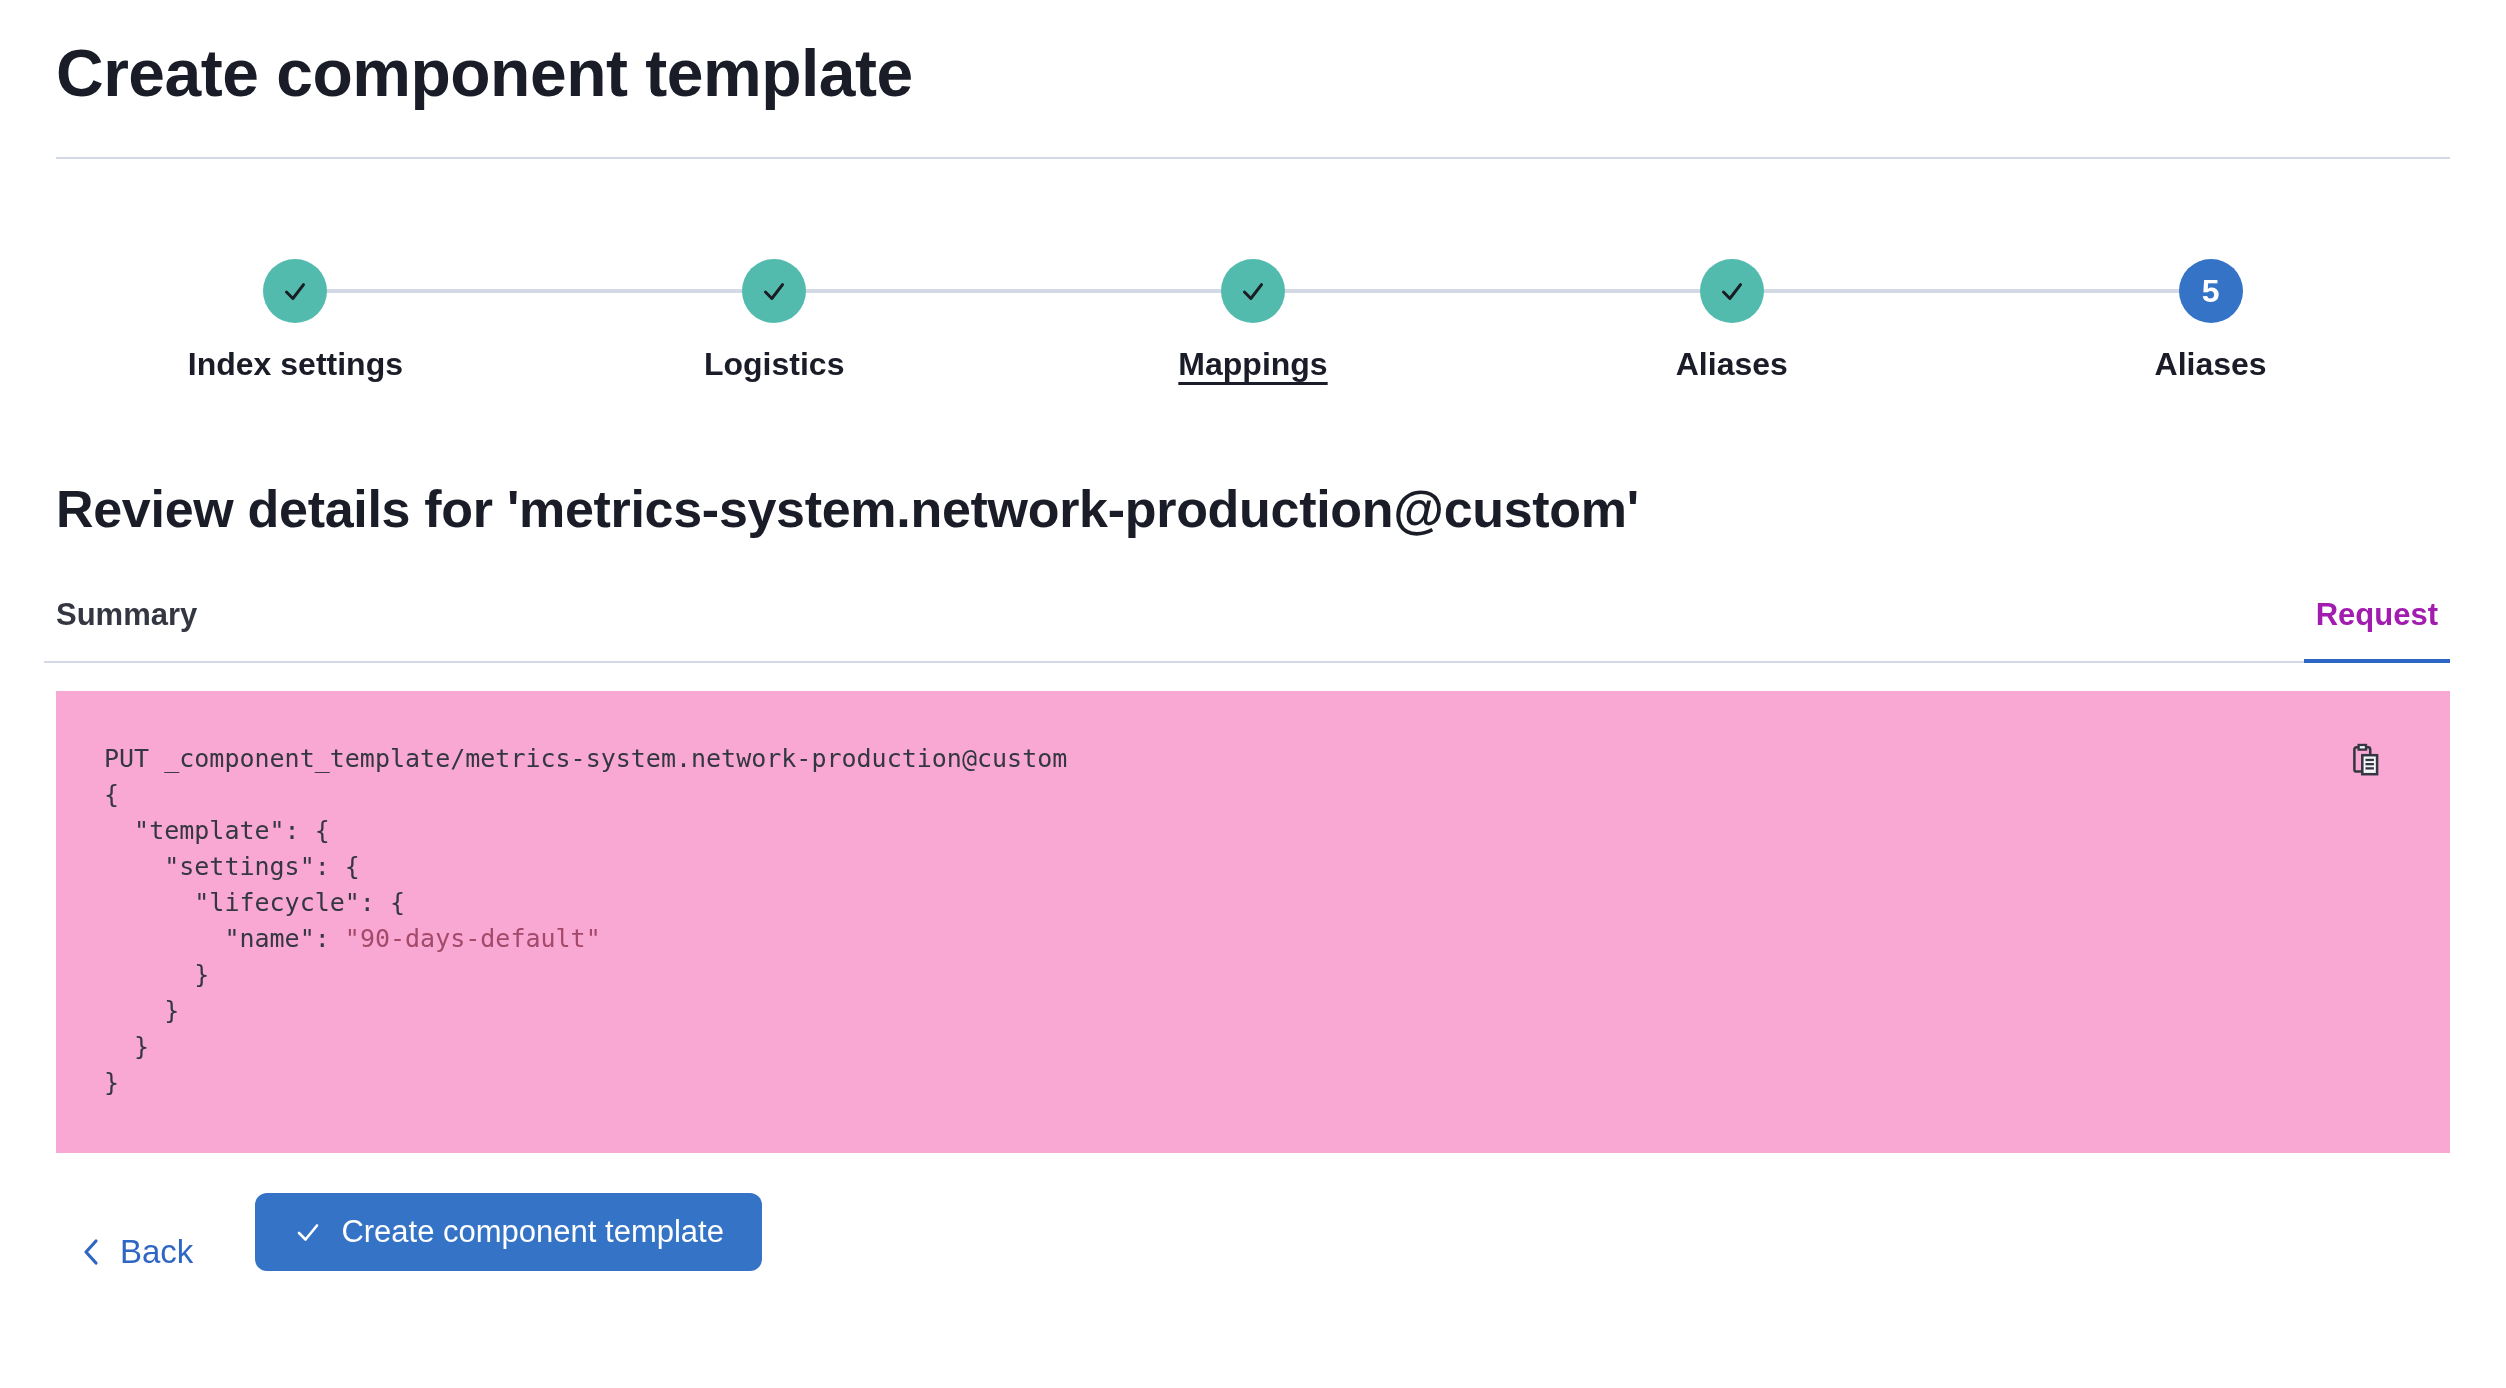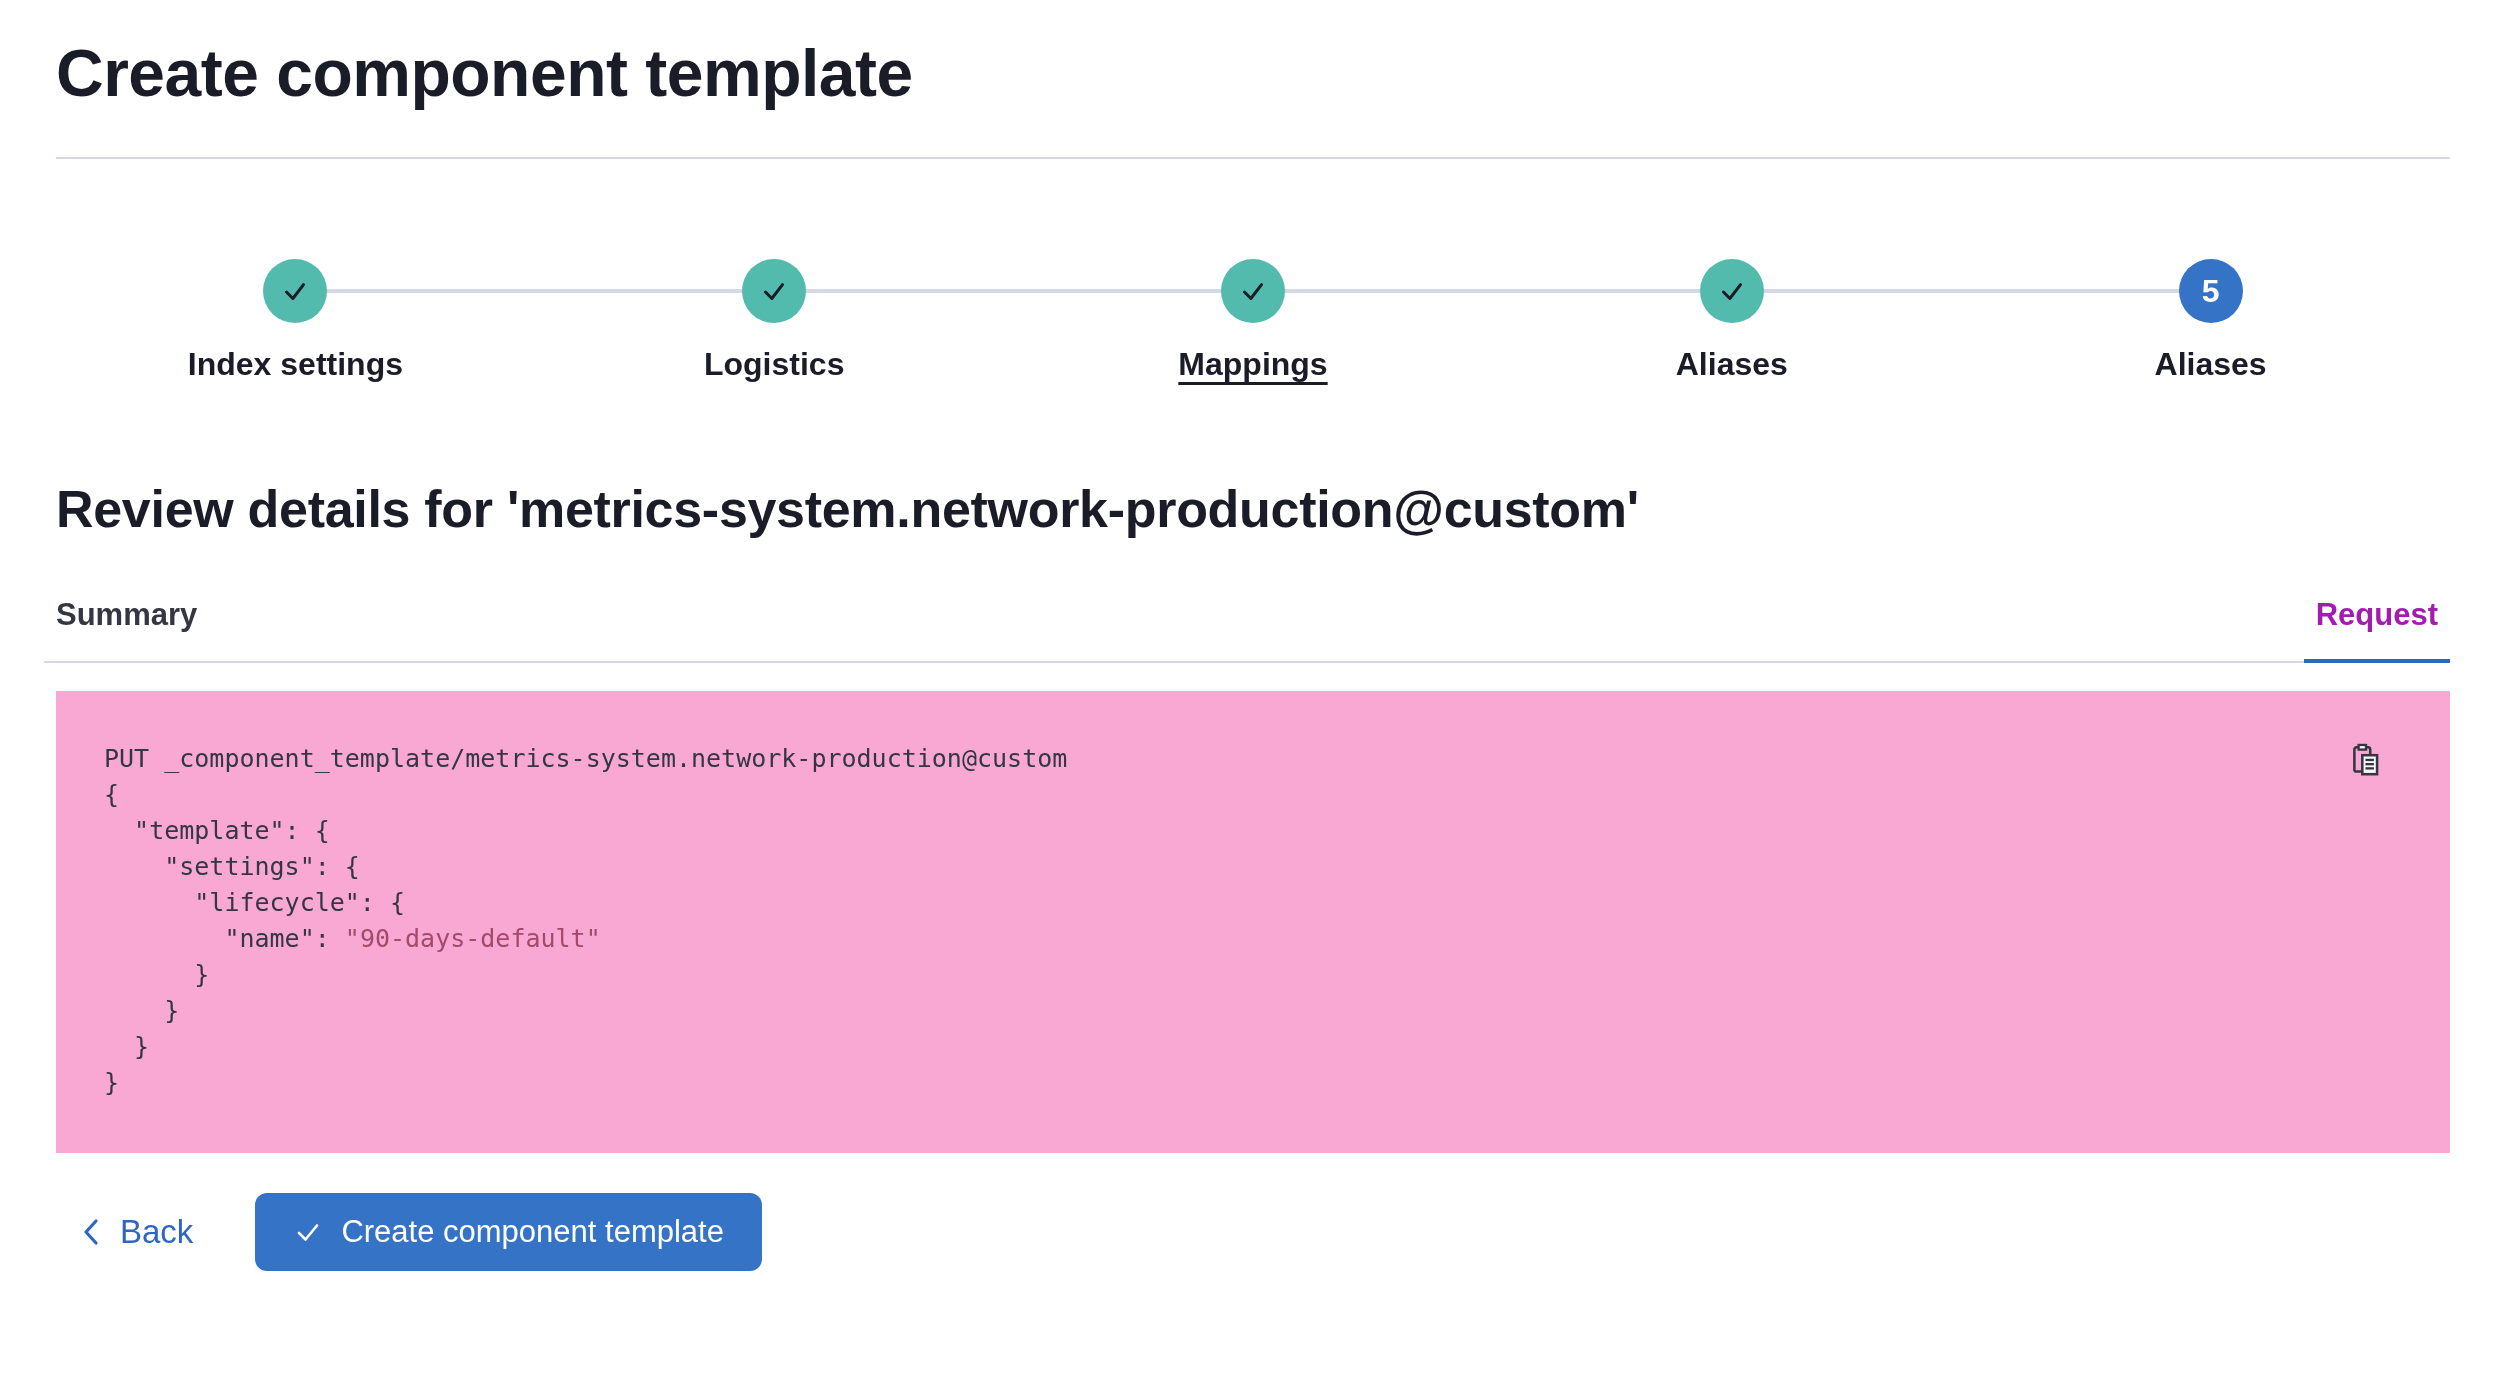--- a/index.html
+++ b/index.html
@@ -127,21 +127,21 @@
     top: 50px; right: 64px;
     width: 40px; height: 40px;
     background: transparent;
     border: none;
     padding: 0;
     cursor: pointer;
     display: flex; align-items: center; justify-content: center;
   }
 
   
-  .footer { display: flex; align-items: center; margin-top: 40px; }
+  .footer { display: flex; align-items: flex-end; margin-top: 40px; }
   .back-button {
     display: flex; align-items: center;
     gap: 16px;
     margin-left: 22px;
     color: #2e66c4;
     font-size: 33px;
     font-weight: 500;
     background: none; border: none; padding: 0;
     cursor: pointer;
     font-family: "Liberation Sans", sans-serif;

